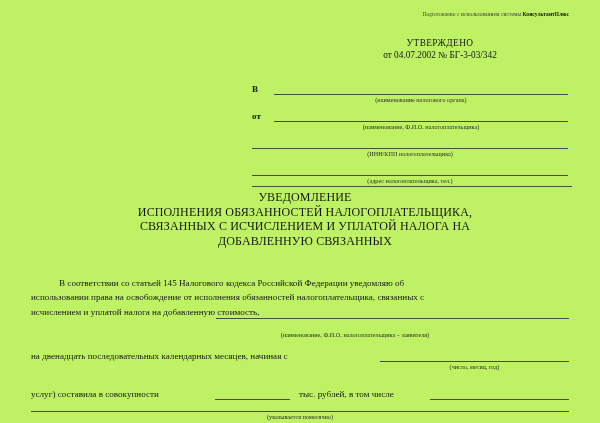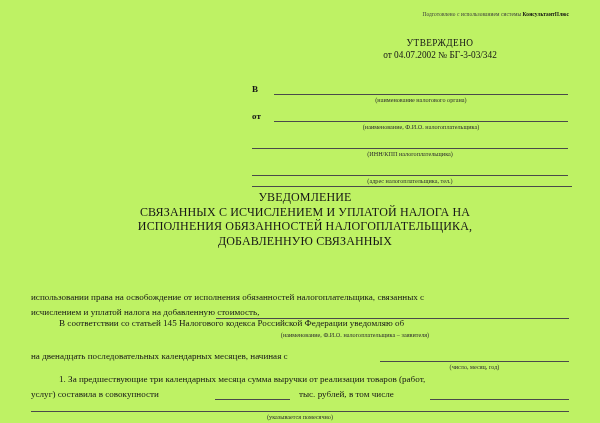--- a/index.html
+++ b/index.html
@@ -94,21 +94,20 @@
   }
 
   
   .body-wrap {
     position: absolute;
     top: 276px;
     left: 31px;
     width: 538px;
     font-size: 9.1px;
     line-height: 15.2px;
-    margin-top: 40px;
   }
   .para {
     text-align: justify;
     text-justify: inter-word;
     text-indent: 28px;
     margin: 0;
   }
   .para-line { display: block; }
 
   .cap-center {
@@ -165,42 +164,41 @@
 
   <div class="field-row" style="top:164px;">
     <span class="field-rule full"></span>
     <span class="field-cap full">(адрес налогоплательщика, тел.)</span>
   </div>
 
   <span class="rule-abs" style="left:252px; right:28px; top:186px;"></span>
 
   <div class="doc-title">
     <div>УВЕДОМЛЕНИЕ</div>
+    <div>ИСПОЛНЕНИЯ ОБЯЗАННОСТЕЙ НАЛОГОПЛАТЕЛЬЩИКА,</div>
     <div>СВЯЗАННЫХ С ИСЧИСЛЕНИЕМ И УПЛАТОЙ НАЛОГА НА</div>
-    <div>ИСПОЛНЕНИЯ ОБЯЗАННОСТЕЙ НАЛОГОПЛАТЕЛЬЩИКА,</div>
     <div>ДОБАВЛЕННУЮ СВЯЗАННЫХ</div>
   </div>
 
   <div class="body-wrap">
     <div class="para">
       <span class="para-line" style="text-indent:28px; text-align:justify;">В соответствии со статьей 145 Налогового кодекса Российской Федерации уведомляю об</span>
     </div>
   </div>
 
   <span class="row-abs" style="left:31px; top:306px;">исчислением и уплатой налога на добавленную стоимость,</span>
 
   <span class="row-abs" style="left:31px; top:291px; width:538px; white-space:normal; text-align:justify;">использовании права на освобождение от исполнения обязанностей налогоплательщика, связанных с</span>
   <span class="rule-abs" style="left:216px; right:31px; top:318px;"></span>
   <span class="cap-center" style="left:190px; width:330px; top:330px;">(наименование, Ф.И.О. налогоплательщика – заявителя)</span>
 
   <span class="row-abs" style="left:31px; top:350px;">на двенадцать последовательных календарных месяцев, начиная с</span>
   <span class="rule-abs" style="left:380px; right:31px; top:361px;"></span>
   <span class="cap-center" style="left:380px; right:31px; top:362px;">(число, месяц, год)</span>
 
-  <span class="row-abs" style="left:59px; top:373px;">1. За предшествующие три календарных месяца сумма выручки от реализации товаров (работ,</span>
 
   <span class="row-abs" style="left:31px; top:388px;">услуг) составила в совокупности</span>
   <span class="rule-abs" style="left:215px; width:75px; top:399px;"></span>
   <span class="row-abs" style="left:299px; top:388px;">тыс. рублей, в том числе</span>
   <span class="rule-abs" style="left:430px; right:31px; top:399px;"></span>
 
   <span class="rule-abs" style="left:31px; right:31px; top:411px;"></span>
   <span class="cap-center" style="left:31px; right:31px; top:412px;">(указывается помесячно)</span>
 
 </div>

